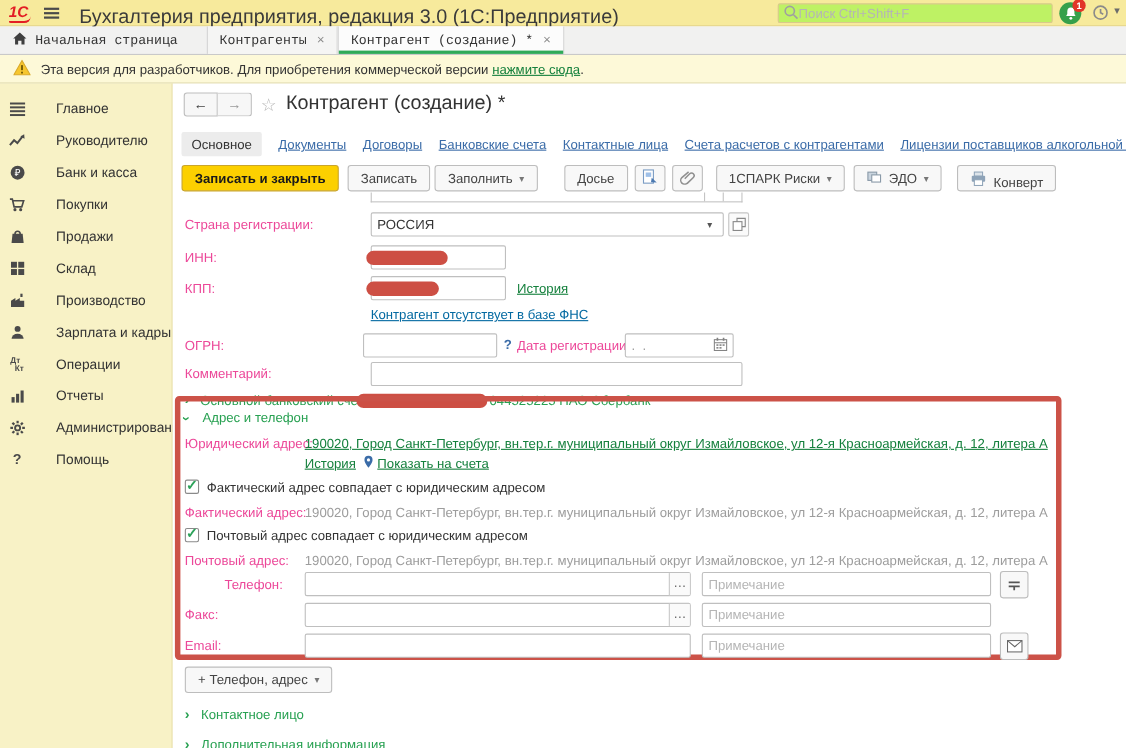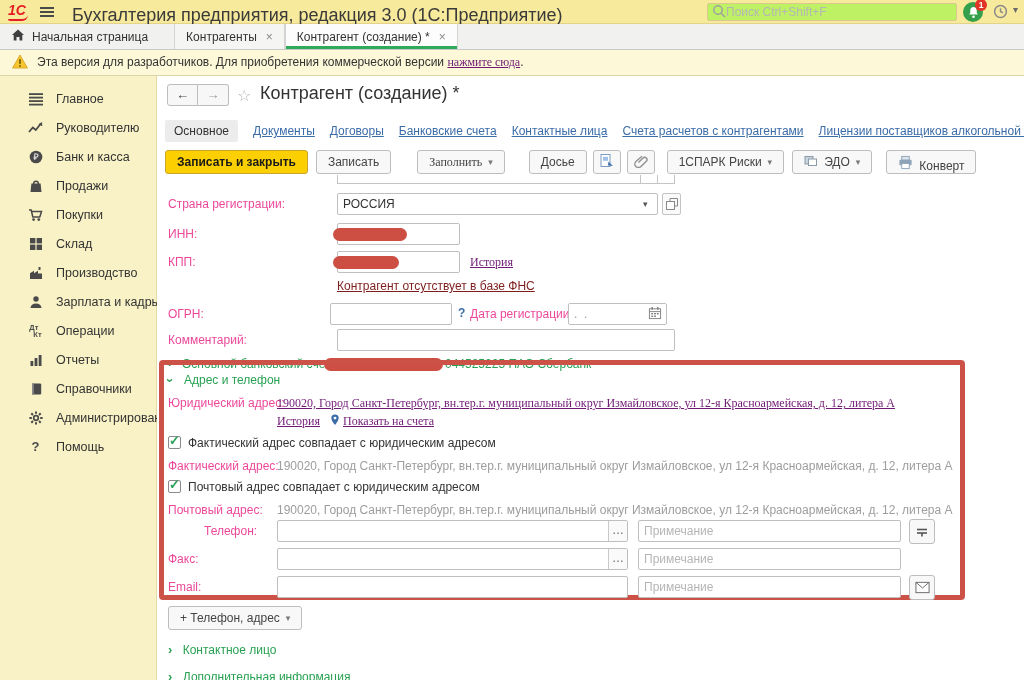--- a/index.html
+++ b/index.html
@@ -12,36 +12,36 @@
   #burger { position:absolute; left:40px; top:5px; width:14px; height:14px; cursor:pointer; }
   #app-title { position:absolute; left:72px; top:5px; font-size:18px; color:#3a3a3a; white-space:nowrap; }
   #searchbox { position:absolute; left:707px; top:3px; width:250px; height:18px; background:#bef264; border:1px solid #d9c98c; border-radius:2px; display:flex; align-items:center; padding:0 4px; }
   #searchbox input { border:none; background:transparent; outline:none; font-size:12px; color:#555; width:220px; font-family:"Liberation Sans",sans-serif; }
   #bell { position:absolute; left:963px; top:2px; width:20px; height:20px; background:#35a04b; border-radius:50%; display:flex; align-items:center; justify-content:center; cursor:pointer; }
   #bell-badge { position:absolute; left:975px; top:-1px; min-width:12px; height:12px; background:#e23528; color:#fff; border-radius:50%; font-size:8.5px; text-align:center; line-height:12px; font-weight:bold; }
   #clock-btn { position:absolute; left:993px; top:4px; width:15px; height:15px; cursor:pointer; }
   #topbar-caret { position:absolute; left:1013px; top:4px; font-size:10px; color:#6b6b6b; cursor:pointer; }
 
   
-  #tabbar { position:absolute; left:0; top:24px; width:1024px; height:26px; background:#f1f1f0; border-bottom:1px solid #c9c9c9; display:flex; align-items:stretch; }
+  #tabbar { position:absolute; left:0; top:24px; width:1024px; height:26px; background:#f1f1f0; border-bottom:1px solid #c9c9c9; display:flex; align-items:stretch;font-family:Liberation Mono, monospace; }
   .wtab { display:flex; align-items:center; gap:7px; padding:0 11px; border-right:1px solid #d4d4d4; font-size:12px; color:#333; cursor:pointer; position:relative; white-space:nowrap; }
   .wtab.home { border-right:none; padding-right:26px; }
   .wtab.boxed { border-left:1px solid #d4d4d4; background:#f5f5f4; }
   .wtab.active { background:#fcfcfc; }
   .wtab.active::after { content:""; position:absolute; left:0; right:0; bottom:0; height:3px; background:#2faa58; }
   .wtab .x { color:#8a8a8a; font-size:12px; margin-left:2px; }
 
   
   #warnbar { position:absolute; left:0; top:50px; width:1024px; height:26px; background:#fdf9d8; border-bottom:1px solid #dcd6a8; display:flex; align-items:center; gap:9px; padding:0 12px; }
   #warnbar .txt { font-size:12px; color:#333; }
-  a.link { color:#701a75; text-decoration:underline; cursor:pointer;font-family:Liberation Serif, serif; }
+  a.link { color:#15803d; text-decoration:underline; cursor:pointer; }
 
   
   #sidebar { position:absolute; left:0; top:76px; width:157px; height:604px; background:#f8f2c6; border-right:1px solid #e4dba2; }
-  .side-item { display:flex; align-items:center; gap:13px; height:29px; padding-left:28px; cursor:pointer; color:#333; font-size:12.5px; white-space:nowrap; }
+  .side-item { display:flex; align-items:center; gap:28px; height:29px; padding-left:8px; cursor:pointer; color:#333; font-size:12.5px; white-space:nowrap; }
   .side-item:first-child { margin-top:8px; }
   .sicon { width:15px; height:15px; flex:0 0 15px; display:flex; align-items:center; justify-content:center; }
   .dtkt { font-size:7.5px; line-height:7px; color:#4a4a4a; font-weight:bold; }
   .dtkt span { display:block; }
   .dtkt span:last-child { margin-left:4px; }
   .qmark { font-size:13px; font-weight:bold; color:#4a4a4a; }
 
   
   #content { position:absolute; left:157px; top:76px; width:867px; height:604px; background:#fff; }
 
@@ -54,38 +54,38 @@
 
   #navtabs { position:absolute; left:8px; top:44px; display:flex; align-items:center; gap:15px; white-space:nowrap; }
   .ntab-active { background:#ececec; border-radius:2px; padding:4px 9px; color:#333; font-size:12px; cursor:pointer; }
   .ntab { font-size:12px; color:#3b6ca8; text-decoration:underline; cursor:pointer; }
 
   #cmdbar { position:absolute; left:8px; top:74px; display:flex; align-items:center; }
   .btn { height:24px; border:1px solid #bdbdbd; border-radius:3px; background:#f8f8f8; color:#444; font-size:12px; padding:0 11px; display:inline-flex; align-items:center; gap:6px; cursor:pointer; white-space:nowrap; }
   .btn.primary { background:#fcd000; border-color:#c9a52d; font-weight:bold; color:#1a1a1a; }
   .btn .caret { font-size:9px; color:#777; }
   .iconbtn { width:28px; justify-content:center; padding:0; }
-  .gap8{margin-left:8px;} .gap18{margin-left:26px;font-family:Liberation Serif, serif;} .gap24{margin-left:24px;} .gap6{margin-left:6px;} .gap12{margin-left:12px;} .gap14{margin-left:14px;align-items:flex-end;}
+  .gap8{margin-left:8px;} .gap18{margin-left:4px;} .gap24{margin-left:24px;} .gap6{margin-left:6px;} .gap12{margin-left:12px;} .gap14{margin-left:14px;align-items:flex-end;}
 
   
   .flabel { position:absolute; font-size:12px; color:#ec4899; white-space:nowrap; }
   .finput { position:absolute; height:22px; border:1px solid #bfbfbf; border-radius:2px; background:#fff; font-size:12px; color:#333; padding:0 5px; font-family:"Liberation Sans",sans-serif; outline:none; }
   input::placeholder { color:#b5b5b5; }
   .redact { position:absolute; background:#cd4f44; border-radius:7px; height:13px; }
   .greent { color:#28a152; }
   .chev { color:#28a152; font-size:13px; font-weight:bold; display:inline-block; }
   .chev.down { transform:rotate(90deg); }
   #sliver { position:absolute; left:180px; top:99px; width:338px; height:9px; border:1px solid #c4c4c4; border-top:none; display:flex; }
   #sliver .cell { border-left:1px solid #c4c4c4; width:17px; height:100%; }
   #sliver .main { flex:1; }
 
   .combo-caret { position:absolute; font-size:9px; color:#555; cursor:pointer; }
   .sq-btn { position:absolute; width:19px; height:22px; border:1px solid #c4c4c4; border-radius:2px; background:#fafafa; display:flex; align-items:center; justify-content:center; cursor:pointer; }
 
-  .redlink { color:#7f1d1d; text-decoration:underline; cursor:pointer; font-size:12px; }
+  .redlink { color:#0369a1; text-decoration:underline; cursor:pointer; font-size:12px; }
   .grayval { color:#9d9d9d; font-size:12px; white-space:nowrap; }
 
   #hl-rect { position:absolute; left:2px; top:284px; width:806px; height:240px; border:5px solid #cc5248; border-radius:4px; pointer-events:none; }
 
   .checkbox { position:absolute; width:13px; height:13px; border:1px solid #8a8a8a; border-radius:2px; background:#fff; cursor:pointer; }
   .checkbox .ck { position:absolute; left:0px; top:-4px; color:#2da35a; font-size:13px; font-weight:bold; }
   .cb-label { position:absolute; font-size:12px; color:#333; white-space:nowrap; cursor:pointer; }
 
   .dots-btn { position:absolute; right:0; top:0; width:19px; height:20px; border-left:1px solid #c9c9c9; text-align:center; line-height:18px; color:#666; cursor:pointer; font-size:12px; background:#fafafa; }
   .inwrap { position:absolute; height:22px; }
@@ -192,40 +192,40 @@
       <span class="sicon">
           <svg width="14" height="14" viewBox="0 0 14 14">
             <circle cx="7" cy="7" r="6.3" fill="#4a4a4a"></circle>
             <text x="7" y="10.2" text-anchor="middle" font-size="9" fill="#fff">₽</text>
           </svg>
         </span>
       <span>Банк и касса</span>
     </div>
     <div class="side-item">
       <span class="sicon">
-          <svg width="14" height="14" viewBox="0 0 14 14">
-            <path d="M4.6,5 a2.4,2.7 0 0 1 4.8,0" fill="none" stroke="#4a4a4a" stroke-width="1.4"></path>
-            <path d="M2.4,4.6 h9.2 l0.9,8.4 H1.5 z" fill="#4a4a4a"></path>
-          </svg>
-        </span>
-      <span>Продажи</span>
-    </div>
-    <div class="side-item">
-      <span class="sicon">
           <svg width="15" height="14" viewBox="0 0 15 14">
             <path d="M1,2 h2.2 l1.6,7 h7 l1.7,-5.5 H4" fill="none" stroke="#4a4a4a" stroke-width="1.5"></path>
             <circle cx="5.6" cy="11.6" r="1.4" fill="#4a4a4a"></circle>
             <circle cx="10.8" cy="11.6" r="1.4" fill="#4a4a4a"></circle>
           </svg>
         </span>
       <span>Покупки</span>
     </div>
     <div class="side-item">
       <span class="sicon">
           <svg width="14" height="14" viewBox="0 0 14 14">
+            <path d="M4.6,5 a2.4,2.7 0 0 1 4.8,0" fill="none" stroke="#4a4a4a" stroke-width="1.4"></path>
+            <path d="M2.4,4.6 h9.2 l0.9,8.4 H1.5 z" fill="#4a4a4a"></path>
+          </svg>
+        </span>
+      <span>Продажи</span>
+    </div>
+    <div class="side-item">
+      <span class="sicon">
+          <svg width="14" height="14" viewBox="0 0 14 14">
             <rect x="1" y="1" width="5.4" height="5.4" fill="#4a4a4a"></rect>
             <rect x="7.6" y="1" width="5.4" height="5.4" fill="#4a4a4a"></rect>
             <rect x="1" y="7.6" width="5.4" height="5.4" fill="#4a4a4a"></rect>
             <rect x="7.6" y="7.6" width="5.4" height="5.4" fill="#4a4a4a"></rect>
           </svg>
         </span>
       <span>Склад</span>
     </div>
     <div class="side-item">
       <span class="sicon">
@@ -256,29 +256,20 @@
     </div>
     <div class="side-item">
       <span class="sicon">
           <svg width="14" height="14" viewBox="0 0 14 14">
             <rect x="1.5" y="8" width="2.8" height="5" fill="#4a4a4a"></rect>
             <rect x="5.6" y="5" width="2.8" height="8" fill="#4a4a4a"></rect>
             <rect x="9.7" y="2" width="2.8" height="11" fill="#4a4a4a"></rect>
           </svg>
         </span>
       <span>Отчеты</span>
-    </div>
-    <div class="side-item">
-      <span class="sicon">
-          <svg width="14" height="14" viewBox="0 0 14 14">
-            <path d="M3,1.5 h8 a1.2,1.2 0 0 1 1.2,1.2 v8.6 a1.2,1.2 0 0 1 -1.2,1.2 h-8 z" fill="#4a4a4a"></path>
-            <rect x="3" y="1.5" width="1.8" height="11" fill="#8a8a8a"></rect>
-          </svg>
-        </span>
-      <span>Справочники</span>
     </div>
     <div class="side-item">
       <span class="sicon">
           <svg width="14" height="14" viewBox="0 0 14 14">
             <circle cx="7" cy="7" r="2.3" fill="none" stroke="#4a4a4a" stroke-width="1.7"></circle>
             <g stroke="#4a4a4a" stroke-width="2">
               <line x1="7" y1="0.4" x2="7" y2="2.8"></line>
               <line x1="7" y1="11.2" x2="7" y2="13.6"></line>
               <line x1="0.4" y1="7" x2="2.8" y2="7"></line>
               <line x1="11.2" y1="7" x2="13.6" y2="7"></line>

